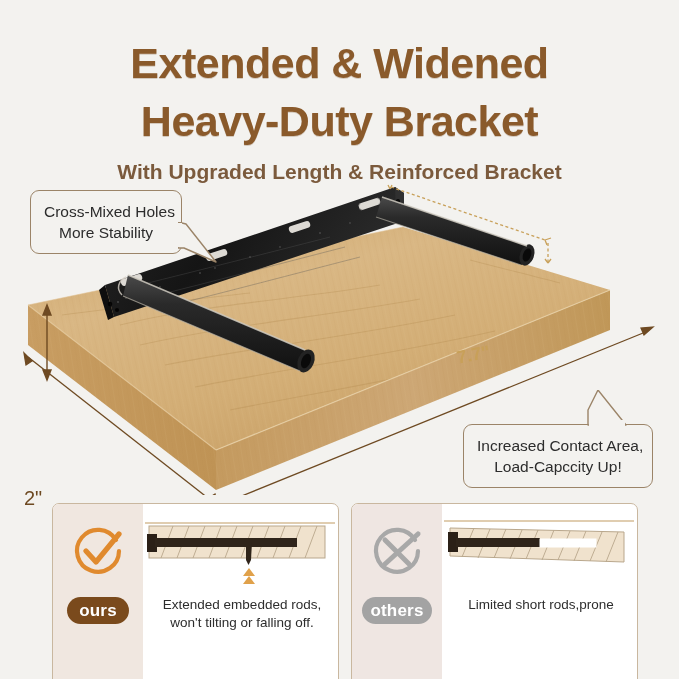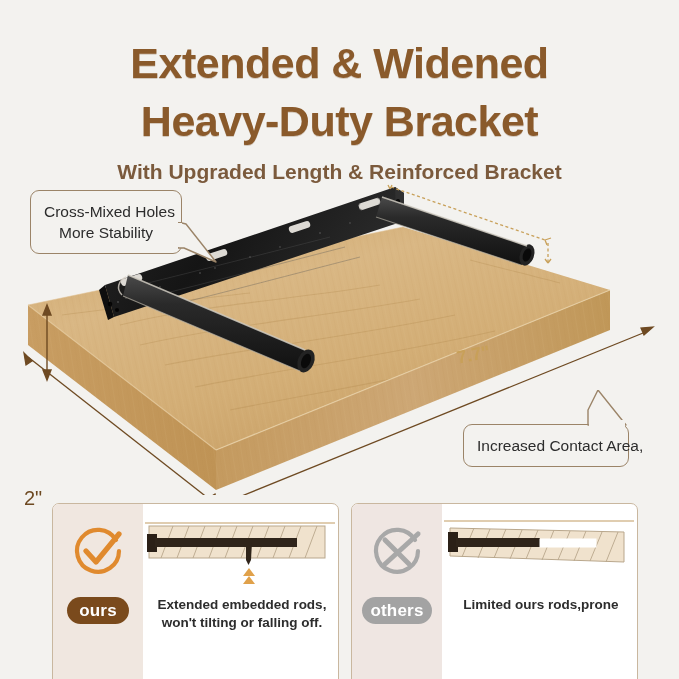--- a/index.html
+++ b/index.html
@@ -28,21 +28,21 @@
   .scene svg{position:absolute;left:0;top:0;}
 
   
   .callout{
     position:absolute;background:#f3f2ef;border:1.4px solid #9b8468;border-radius:9px;
     color:#2c2c2c;text-align:center;line-height:21px;font-size:15.5px;
     padding:10px 13px;box-sizing:border-box;
   }
   .callout span{display:block;white-space:nowrap;}
   #callout-holes{left:30px;top:190px;width:152px;}
-  #callout-contact{left:463px;top:424px;width:166px;}
+  #callout-contact{left:463px;top:424px;width:190px;}
 
   
   .dim{position:absolute;color:#6e4a22;font-size:20px;font-weight:500;}
   #dim-2{left:24px;top:322px;}
   #dim-12{left:128px;top:420px;}
   #dim-24{left:463px;top:377px;}
   #dim-77{left:455px;top:183px;color:#c8a059;font-size:18px;font-weight:600;
           transform:rotate(-11deg);transform-origin:left top;}
 
   
@@ -62,21 +62,21 @@
   .badge{
     position:absolute;left:14px;top:93px;width:62px;height:27px;border-radius:14px;
     color:#ffffff;font-size:17px;font-weight:bold;text-align:center;line-height:27px;
     letter-spacing:0.2px;
   }
   #badge-ours{background:#7a4a1c;}
   #badge-others{background:#a3a3a3;width:70px;left:10px;}
   .mark{position:absolute;left:19px;top:22px;width:52px;height:52px;}
   .panel-caption{
     position:absolute;left:96px;top:92px;width:186px;text-align:center;
-    color:#2d2d2d;font-size:13.5px;line-height:18px;font-weight:bold;
+    color:#2d2d2d;font-size:13.5px;line-height:18px;
   }
   .panel-caption span{display:block;white-space:nowrap;}
   .panel-art{position:absolute;left:92px;top:6px;width:192px;height:84px;}
 </style>
 </head>
 <body>
 
 <div id="stage">
 
   <div class="header">
@@ -241,20 +241,21 @@
     <span>Cross-Mixed Holes</span>
     <span>More Stability</span>
   </div>
   <svg style="position:absolute;left:178px;top:222px;" width="56" height="42">
     <polygon points="0,0 0,26 6,26 38,40 8,2" fill="#f3f2ef" stroke="#9b8468" stroke-width="1.4" stroke-linejoin="round"></polygon>
     <rect x="-4" y="1" width="8" height="24" fill="#f3f2ef"></rect>
   </svg>
 
   <div class="callout" id="callout-contact">
     <span>Increased Contact Area,</span>
+    <span>Load-Capccity Up!</span>
   </div>
   <svg style="position:absolute;left:580px;top:390px;" width="50" height="42">
     <polygon points="18,0 46,35 8,35 8,20" fill="#f3f2ef" stroke="#9b8468" stroke-width="1.4" stroke-linejoin="round"></polygon>
     <rect x="9" y="30" width="36" height="9" fill="#f3f2ef"></rect>
   </svg>
 
   <div class="panels">
 
     <div class="panel" id="panel-ours">
       <div class="panel-side"></div>
@@ -329,18 +330,18 @@
             <line x1="162" y1="52" x2="174" y2="22"></line>
         </g>
 
         <rect x="4" y="22" width="10" height="20" fill="#2b2017"></rect>
         <rect x="12" y="28" width="84" height="9" fill="#2f241a"></rect>
 
         <rect x="96" y="29" width="56" height="8" fill="#ffffff" stroke="#ffffff" stroke-width="1"></rect>
       </svg>
 
       <div class="panel-caption">
-        <span>Limited ours rods,prone</span>
+        <span>Limited short rods,prone</span>
       </div>
     </div>
   </div>
 
 </div>
 
 </body></html>

